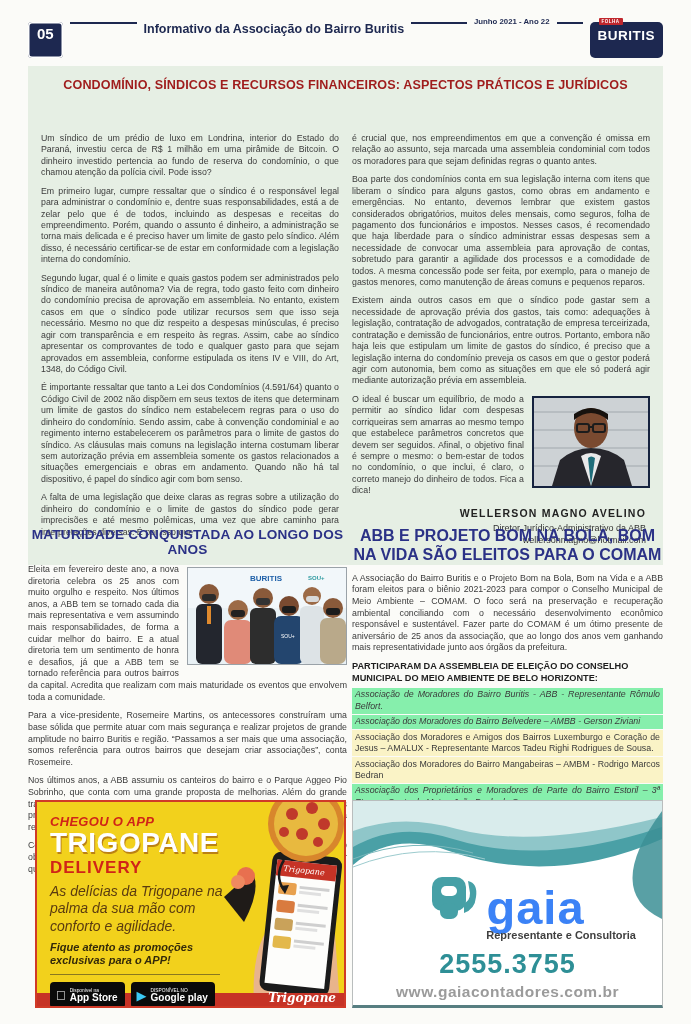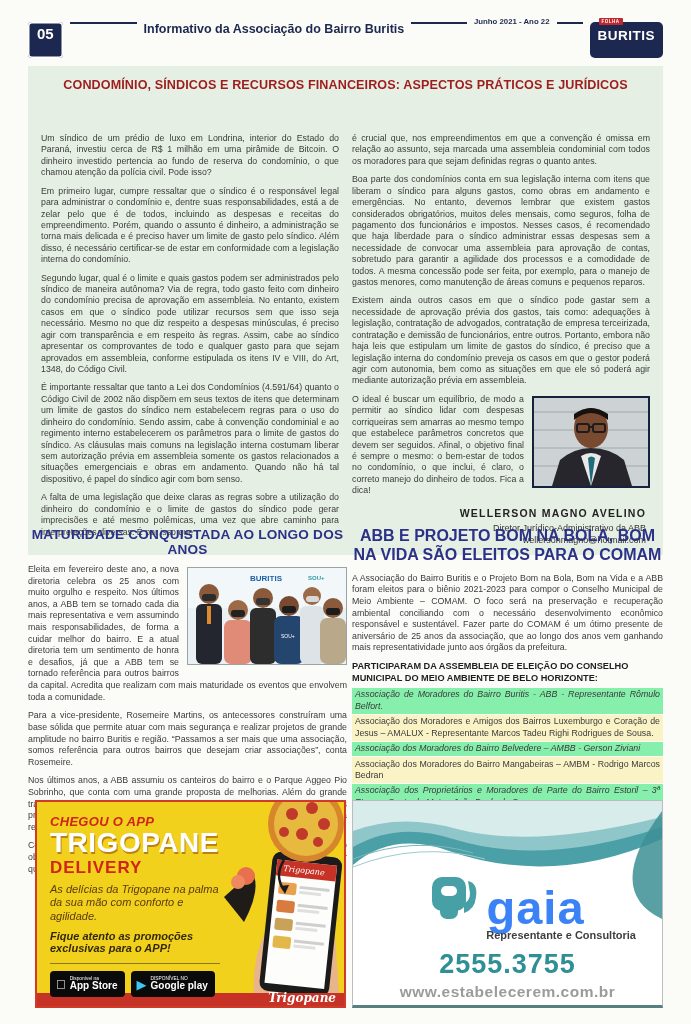--- a/index.html
+++ b/index.html
@@ -19,21 +19,21 @@
   .hline { height:2px; background:#1d2850; }
   .hl-a { flex:1.2; } .hl-b { flex:1; } .hl-c { width:26px; }
   .masthead { font-size:12.5px; font-weight:bold; color:#1d2850; white-space:nowrap; }
   .issue { font-size:7.8px; font-weight:bold; color:#1d2850; white-space:nowrap; position:relative; top:-5px; }
   .logo { position:relative; background:#1d2850; border-radius:5px; padding:4px 8px 3px; }
   .logo-main { color:#fff; font-weight:bold; font-size:13.5px; letter-spacing:.5px; }
   .logo-tag { position:absolute; top:-4px; left:9px; background:#c0272d; color:#fff;
               font-size:4.5px; font-weight:bold; letter-spacing:.5px; padding:1px 3px; border-radius:1px; }
   
   .art1 { position:absolute; top:66px; left:28px; width:635px; background:#e6efe4;
-          padding:10px 13px 8px; }
+          padding:10px 13px 18px; }
   .art1 h1 { color:#9f1c1c; font-size:12.6px; text-align:center; letter-spacing:.1px; margin:2px 0 10px; }
   .cols { display:flex; gap:13px; }
   .col { flex:1; font-size:8.8px; line-height:1.3; text-align:justify; color:#3b3b3b;margin-top:31px; }
   .col p { margin-bottom:7px; }
   .col p:last-child { margin-bottom:0; }
   .author-photo { float:right; width:118px; height:92px; margin:2px 0 3px 8px;
                   border:2px solid #16233f; background:#c9ced2; }
   .author-block { text-align:right; padding-top:3px; padding-right:4px; }
   .author-name { font-size:10.5px; font-weight:bold; letter-spacing:1.2px; color:#222; margin-bottom:2px; }
   .author-line { font-size:9px; color:#333; line-height:1.35; }
@@ -55,21 +55,21 @@
   .comam-item[data-hl="blue"]   { background:#86efac;font-style:italic; }
   .comam-item[data-hl="yellow"] { background:#faf3c6; }
   
   .ad-trig { position:absolute; top:800px; left:35px; width:311px; height:208px;
              background:#f2d11c; border:2px solid #d03a28; overflow:hidden; }
   .trig-text { position:absolute; left:13px; top:12px; width:182px; z-index:3; }
   .trig-kicker { color:#d02418; font-size:13px; font-weight:bold; font-style:italic; letter-spacing:.3px; }
   .trig-title  { color:#fff; font-size:28px; font-weight:bold; letter-spacing:.5px;
                  text-shadow:1px 2px 0 rgba(120,30,10,.45); line-height:1.02; }
   .trig-sub    { color:#d02418; font-size:17px; font-weight:bold; letter-spacing:1px; margin-bottom:5px; }
-  .trig-tag    { font-style:italic; color:#5a3b10; font-size:11px; line-height:1.25; }
+  .trig-tag    { font-style:italic; color:#5a3b10; font-size:14px; line-height:1.25; }
   .trig-promo  { font-style:italic; font-weight:bold; color:#33290a; font-size:11px; line-height:1.15; margin-top:6px; }
   .trig-hr     { width:170px; border:0; border-top:1px solid #8a7820; margin:8px 0 7px; }
   .badges { display:flex; gap:6px; }
   .badge { background:#0a0a0a; color:#fff; border-radius:4px; padding:3px 7px 3px 6px;
            display:flex; align-items:center; gap:4px; height:26px; }
   .badge .glyph { font-size:13px; line-height:1; }
   .badge .small { font-size:4.8px; display:block; }
   .badge .big   { font-size:10px; font-weight:bold; display:block; line-height:1.05; }
   .trig-phone { margin-top:8px; font-style:italic; font-weight:bold; color:#d02418; font-size:10.5px; }
   .trig-phone b { font-size:12px; }
@@ -194,22 +194,22 @@
     <p>Com 25 anos de trabalho, já ocorreu um reconhecimento social e agora o nosso objetivo é melhorar mais ainda a qualidade de vida na nossa região e apoiar quem deseja realizar as mesmas ações em outros bairros.</p>
   </div>
 </div>
 
 <div class="art3">
   <h2>ABB E PROJETO BOM NA BOLA, BOM NA VIDA SÃO ELEITOS PARA O COMAM</h2>
   <p class="intro">A Associação do Bairro Buritis e o Projeto Bom na Bola, Bom na Vida e a ABB foram eleitos para o biênio 2021-2023 para compor o Conselho Municipal de Meio Ambiente – COMAM. O foco será na preservação e recuperação ambiental conciliando com o necessário desenvolvimento econômico responsável e sustentável. Fazer parte do COMAM é um ótimo presente de aniversário de 25 anos da associação, que ao longo dos anos vem ganhando mais representatividade junto aos órgãos da prefeitura.</p>
   <div class="subhead">PARTICIPARAM DA ASSEMBLEIA DE ELEIÇÃO DO CONSELHO MUNICIPAL DO MEIO AMBIENTE DE BELO HORIZONTE:</div>
   <div>
     <div class="comam-item" data-hl="blue">Associação de Moradores do Bairro Buritis - ABB - Representante Rômulo Belfort.</div>
+    <div class="comam-item" data-hl="blue">Associação dos Moradores do Bairro Belvedere – AMBB - Gerson Ziviani</div>
     <div class="comam-item" data-hl="yellow">Associação dos Moradores e Amigos dos Bairros Luxemburgo e Coração de Jesus – AMALUX - Representante Marcos Tadeu Righi Rodrigues de Sousa.</div>
-    <div class="comam-item" data-hl="blue">Associação dos Moradores do Bairro Belvedere – AMBB - Gerson Ziviani</div>
     <div class="comam-item" data-hl="yellow">Associação dos Moradores do Bairro Mangabeiras – AMBM - Rodrigo Marcos Bedran</div>
     <div class="comam-item" data-hl="blue">Associação dos Proprietários e Moradores de Parte do Bairro Estoril – 3ª Etapa – Canto da Mata - João Paulo de Souza</div>
     <div class="comam-item" data-hl="blue">Associação ao Projeto a Melhor Idade – ASPRAMI - Mirian da Aparecida Reis Vaschetto.</div>
     <div class="comam-item" data-hl="blue">Projeto Bom na Bola Bom na Vida – BBBV: Carlos Vasconcelos</div>
     <div class="comam-item" data-hl="yellow">Associação Pró-Civitas dos Bairros São Luís e São José. Representante Leonardo Augusto Drumond.</div>
   </div>
 </div>
 
 <div class="ad-trig">
   <svg class="trig-art" width="130" height="204" viewBox="0 0 130 204">
@@ -300,14 +300,14 @@
     <svg width="48" height="52" viewBox="0 0 48 52">
       <rect x="2" y="4" width="34" height="34" rx="10" fill="#46a0a6"></rect>
       <rect x="11" y="13" width="16" height="10" rx="5" fill="#fff"></rect>
       <path d="M38 8 Q48 10 46 24 Q45 36 34 40 L34 30 Q40 28 40 20 Z" fill="#46a0a6"></path>
       <rect x="10" y="30" width="18" height="16" rx="7" fill="#46a0a6"></rect>
     </svg>
     <span class="gaia-word">gaia</span>
   </div>
   <div class="gaia-tag">Representante e Consultoria</div>
   <div class="gaia-phone">2555.3755</div>
-  <a class="gaia-site" href="#">www.estabelecerem.com.br</a>
+  <a class="gaia-site" href="#">www.gaiacontadores.com.br</a>
 </div>
 
 </body></html>

